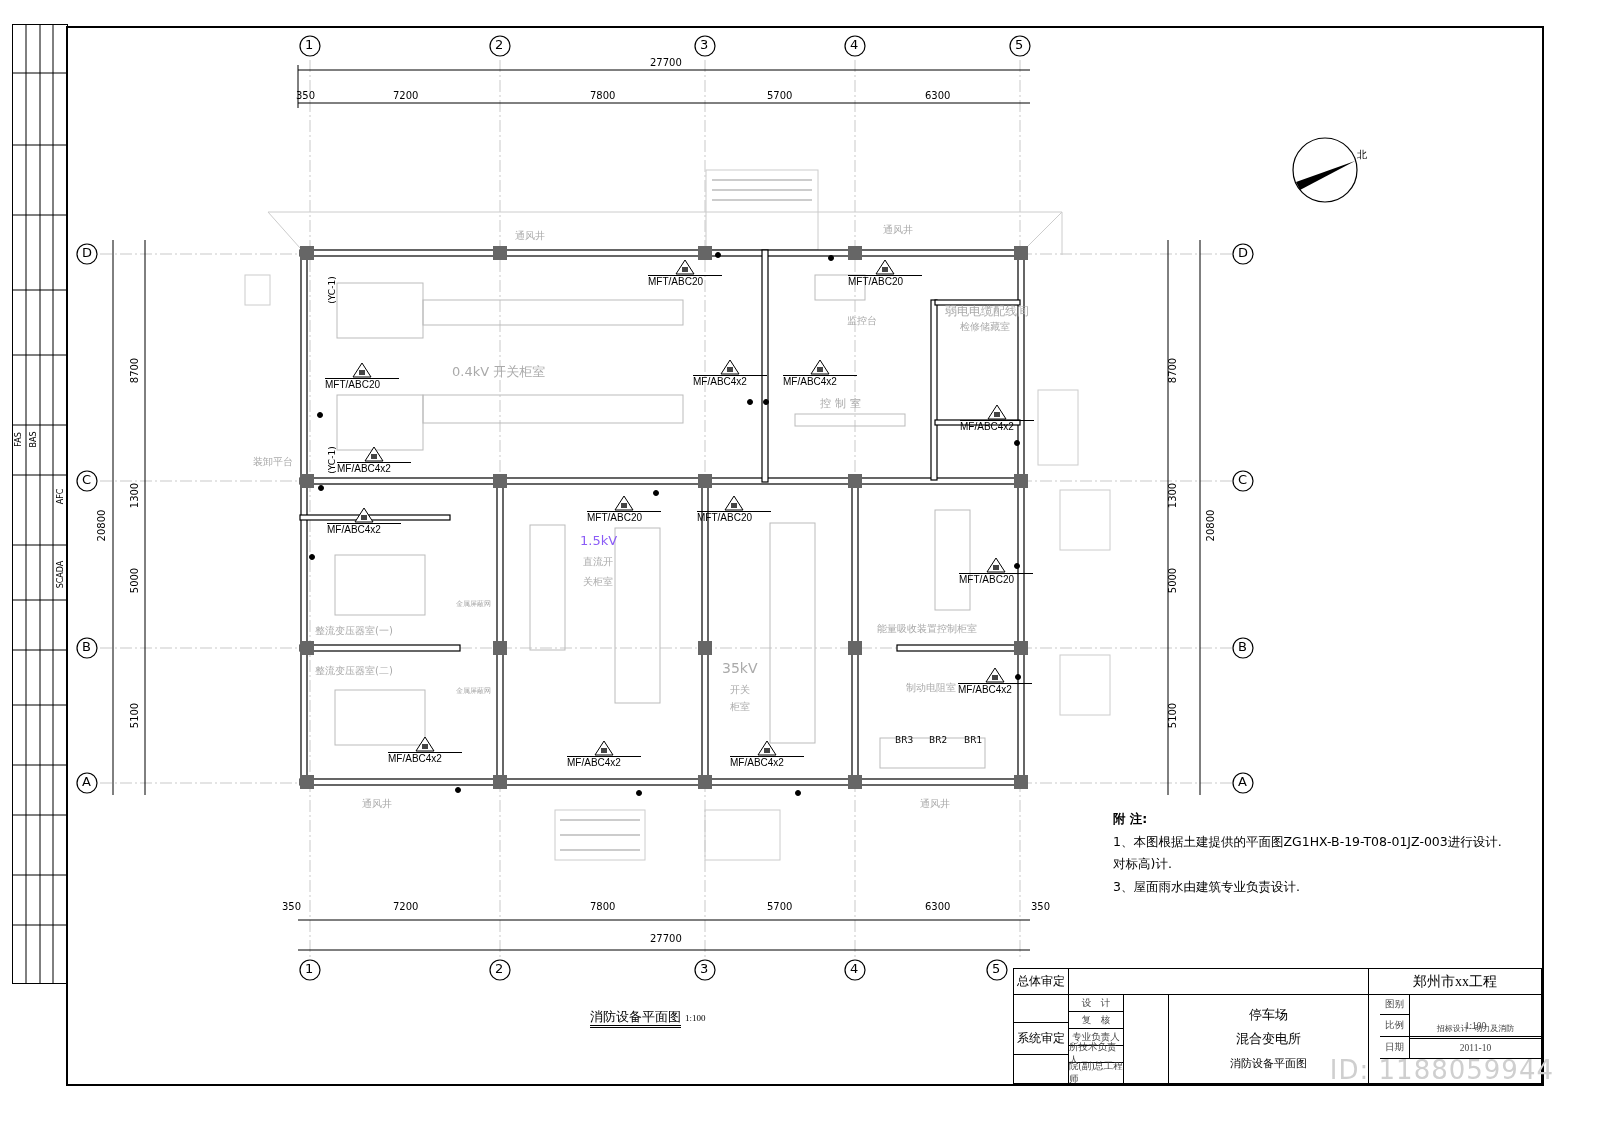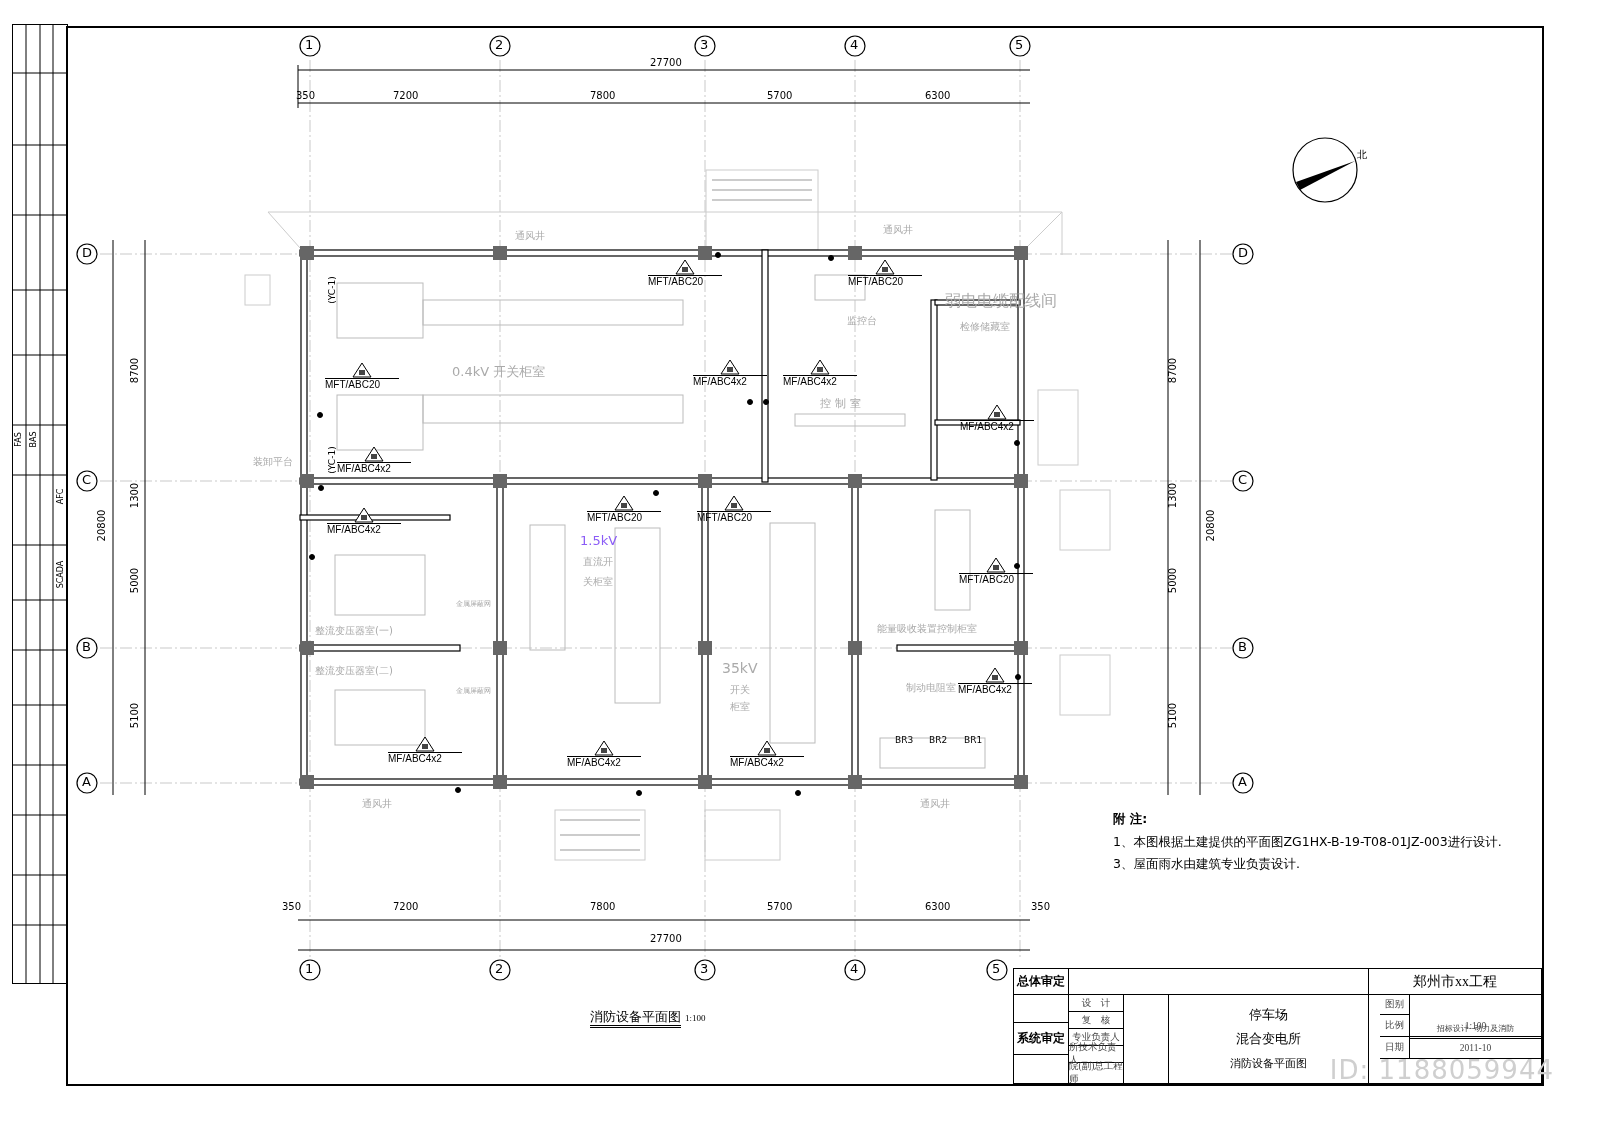--- a/index.html
+++ b/index.html
@@ -5,21 +5,21 @@
   html, body { margin:0; padding:0; background:#ffffff; }
   body { width:1600px; height:1130px; position:relative; overflow:hidden;
          font-family:"DejaVu Sans","Liberation Sans",sans-serif; color:#000; }
   .abs { position:absolute; }
   .sidestrip { position:absolute; left:12px; top:24px; width:54px; height:958px; border:1px solid #000; }
   .notes { position:absolute; left:1113px; top:808px; width:420px; font-size:12.5px; line-height:22.5px; }
   .notes div { white-space:nowrap; }
   .titleblock { position:absolute; left:1013px; top:968px; width:527px; height:114px; border:1.5px solid #000; font-family:"Liberation Serif","DejaVu Serif",serif; }
   .tb-cell { position:absolute; border-right:1px solid #000; border-bottom:1px solid #000; box-sizing:border-box; display:flex; align-items:center; justify-content:center; }
   .small { font-size:9.5px; color:#444; }
-  .bold { font-weight:bold; font-size:12px; font-family:"DejaVu Sans",sans-serif; }
+  .bold { font-weight:normal; font-size:12px; font-family:"DejaVu Sans",sans-serif; }
   .drawing-title { position:absolute; left:590px; top:1007px; font-family:"Liberation Serif","DejaVu Serif",serif; }
   .drawing-title .t { font-size:13px; border-bottom:3px double #000; padding-bottom:1px; }
   .drawing-title .s { font-size:9px; margin-left:4px; }
   .watermark-id { position:absolute; right:46px; top:1055px; font-size:26px; color:#cfcfcf; letter-spacing:1px;margin-left:40px; }
 </style>
 </head>
 <body>
 
 <div class="abs" style="left:66px;top:26px;width:1474px;height:1056px;border:2px solid #000;"></div>
 
@@ -243,21 +243,21 @@
 <div class="abs" style="left:1160px;top:365px;font-size:10px;transform:rotate(-90deg);">8700</div>
 <div class="abs" style="left:1160px;top:490px;font-size:10px;transform:rotate(-90deg);">1300</div>
 <div class="abs" style="left:1160px;top:575px;font-size:10px;transform:rotate(-90deg);">5000</div>
 <div class="abs" style="left:1160px;top:710px;font-size:10px;transform:rotate(-90deg);">5100</div>
 
 <div class="abs" style="left:1357px;top:148px;font-size:10px;">北</div>
 
 <div class="abs" style="left:452px;top:363px;font-size:13px;color:#aaa;">0.4kV 开关柜室</div>
 <div class="abs" style="left:820px;top:396px;font-size:11px;color:#aaa;letter-spacing:4px;">控制室</div>
 <div class="abs" style="left:847px;top:314px;font-size:10px;color:#aaa;">监控台</div>
-<div class="abs" style="left:945px;top:291px;font-size:16px;color:#aaa;">弱电电缆配线间</div>
+<div class="abs" style="left:945px;top:303px;font-size:12px;color:#aaa;">弱电电缆配线间</div>
 <div class="abs" style="left:960px;top:320px;font-size:10px;color:#aaa;">检修储藏室</div>
 <div class="abs" style="left:580px;top:533px;font-size:13px;color:#8b5cf6;">1.5kV</div>
 <div class="abs" style="left:583px;top:555px;font-size:10px;color:#aaa;">直流开</div>
 <div class="abs" style="left:583px;top:575px;font-size:10px;color:#aaa;">关柜室</div>
 <div class="abs" style="left:722px;top:660px;font-size:14px;color:#aaa;">35kV</div>
 <div class="abs" style="left:730px;top:683px;font-size:10px;color:#aaa;">开关</div>
 <div class="abs" style="left:730px;top:700px;font-size:10px;color:#aaa;">柜室</div>
 <div class="abs" style="left:315px;top:624px;font-size:10px;color:#aaa;">整流变压器室(一)</div>
 <div class="abs" style="left:315px;top:664px;font-size:10px;color:#aaa;">整流变压器室(二)</div>
 <div class="abs" style="left:877px;top:622px;font-size:10px;color:#aaa;">能量吸收装置控制柜室</div>
@@ -395,20 +395,21 @@
        <rect x="34" y="9" width="6" height="5" fill="#444"></rect>
        <line x1="0" y1="17.5" x2="74" y2="17.5" stroke="#000" stroke-width="1"></line>
      </svg>
      <span style="position:absolute;left:0;top:18px;font-size:10px;font-family:'Liberation Sans Narrow','Liberation Sans',sans-serif;white-space:nowrap;">MF/ABC4x2</span>
     </div>
   </div>
 
 <div class="notes">
   <div style="font-weight:bold;">附 注:</div>
   <div>1、本图根据土建提供的平面图ZG1HX-B-19-T08-01JZ-003进行设计.</div>
+  <div>对标高)计.</div>
   <div>3、屋面雨水由建筑专业负责设计.</div>
 </div>
 
 <div class="drawing-title">
   <span class="t">消防设备平面图</span><span class="s">1:100</span>
 </div>
 
 <div class="titleblock">
   <div class="tb-cell bold" style="left:0;top:0;width:55px;height:26px;">总体审定</div>
   <div class="tb-cell" style="left:55px;top:0;width:300px;height:26px;"></div>

